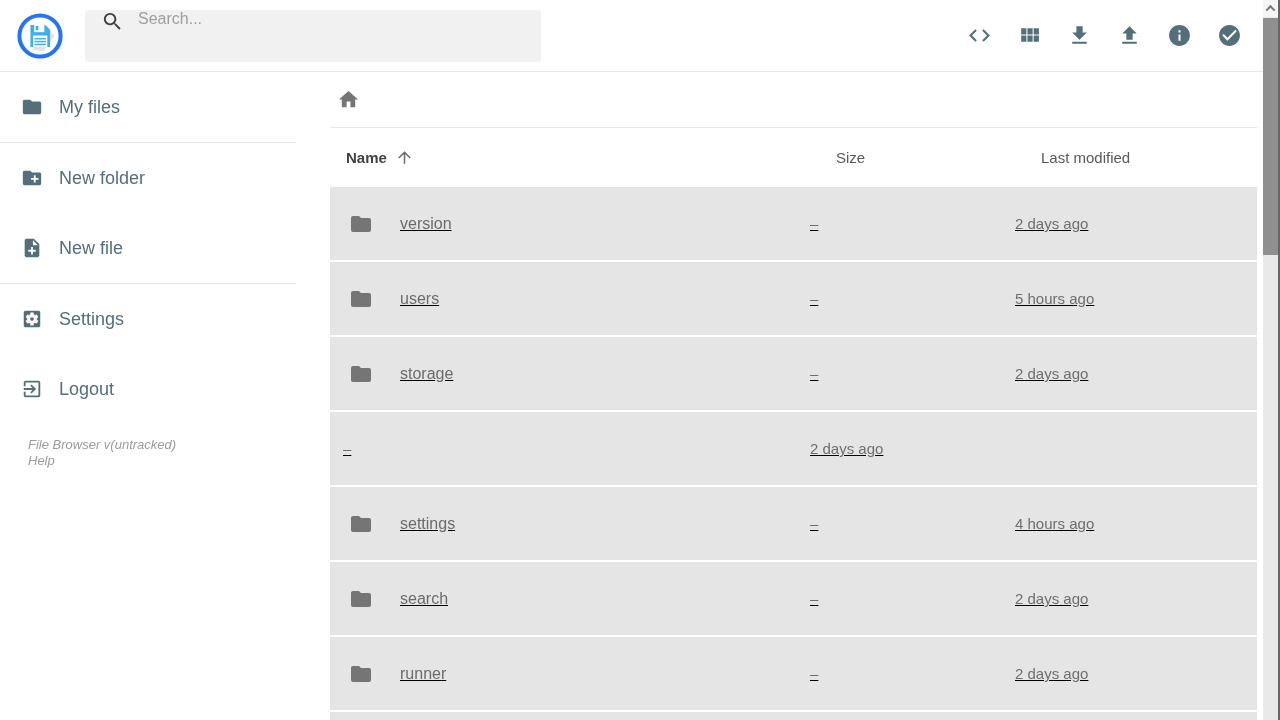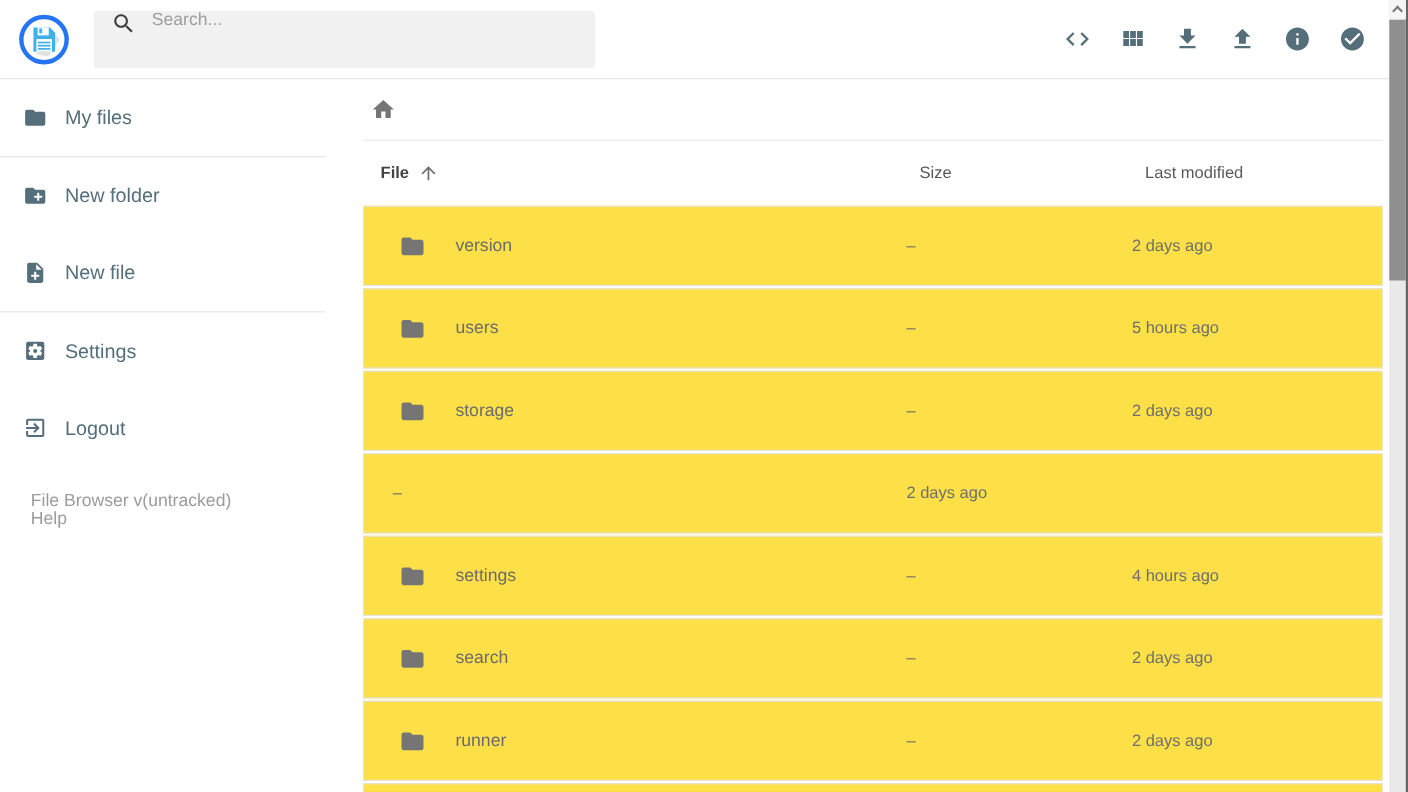--- a/index.html
+++ b/index.html
@@ -24,38 +24,38 @@
 
   
   .layout { display:flex; height:648px; }
 
   
   .sidebar { width:330px; flex:0 0 auto; padding-top:0; position:relative; }
   .side-item { height:70px; display:flex; align-items:center; padding-left:21px; cursor:pointer; }
   .side-item svg { fill:#546e7a; flex:0 0 auto; }
   .side-label { margin-left:16px; font-size:18px; color:#546e7a; }
   .side-divider { height:0; border-top:1px solid #e4e4e4; margin-right:34px; }
-  .side-footer { position:absolute; top:376px; left:28px; font-size:16px; color:#9b9b9b; line-height:16px; }
+  .side-footer { position:absolute; top:365px; left:28px; font-size:13px; color:#9b9b9b; line-height:16px;font-style:italic; }
   .side-footer .help { cursor:pointer; }
 
   
   .content { flex:1; padding-right:23px; }
   .breadcrumb { height:55px; display:flex; align-items:center; padding-left:7px; }
   .breadcrumb svg { fill:#757575; cursor:pointer; }
   .listing-divider { border-top:1px solid #e7e7e7; }
 
   .list-header { height:59px; display:grid; grid-template-columns:467px 205px 1fr;
                  align-items:center; padding-left:16px; font-size:15px; color:#595959; }
   .col-name { font-weight:bold; color:#424242; display:flex; align-items:center; cursor:pointer; }
   .col-name svg { fill:#6f6f6f; margin-left:8px; }
   .col-sort { cursor:pointer;margin-left:23px; }
 
-  .row { height:73px; margin-bottom:2px; background:#fde047; border:1px solid #e3e3e3;
+  .row { height:73px; margin-bottom:2px; background:#e5e5e5; border:1px solid #e3e3e3;
          display:grid; grid-template-columns:467px 205px 1fr; align-items:center;
-         padding-left:26px; cursor:pointer; }
+         padding-left:12px; cursor:pointer;text-decoration:underline; }
   .row-namecell { display:flex; align-items:center; }
   .row-namecell svg { fill:#757575; margin-left:6px; flex:0 0 auto; }
   .row-name { margin-left:27px; font-size:16px; color:#6b6b6b; }
   .row-size, .row-mod { font-size:15px; color:#6e6e6e; }
   .row-partial { height:12px; margin-bottom:0; border-bottom:none; }
 
   
   .scrollbar { position:absolute; top:0; right:0; width:17px; height:720px;
                background:#e9e9e9; border-right:2px solid #666; z-index:5; }
   .sb-up { height:17px; background:#f5f5f5; display:flex; align-items:center; justify-content:center; cursor:pointer; }
@@ -168,21 +168,21 @@
   <div class="content">
     <div class="breadcrumb">
       <svg width="23" height="23" viewBox="0 0 24 24">
         <path d="M10 20v-6h4v6h5v-8h3L12 3 2 12h3v8z"></path>
       </svg>
     </div>
     <div class="listing-divider"></div>
 
     <div class="list-header">
       <div class="col-name">
-        <span>File</span>
+        <span>Name</span>
         <svg width="19" height="19" viewBox="0 0 24 24">
           <path d="M4 12l1.41 1.41L11 7.83V20h2V7.83l5.58 5.58L20 12l-8-8-8 8z"></path>
         </svg>
       </div>
       <div class="col-sort">Size</div>
       <div class="col-sort">Last modified</div>
     </div>
 
     <div id="rows">
 

